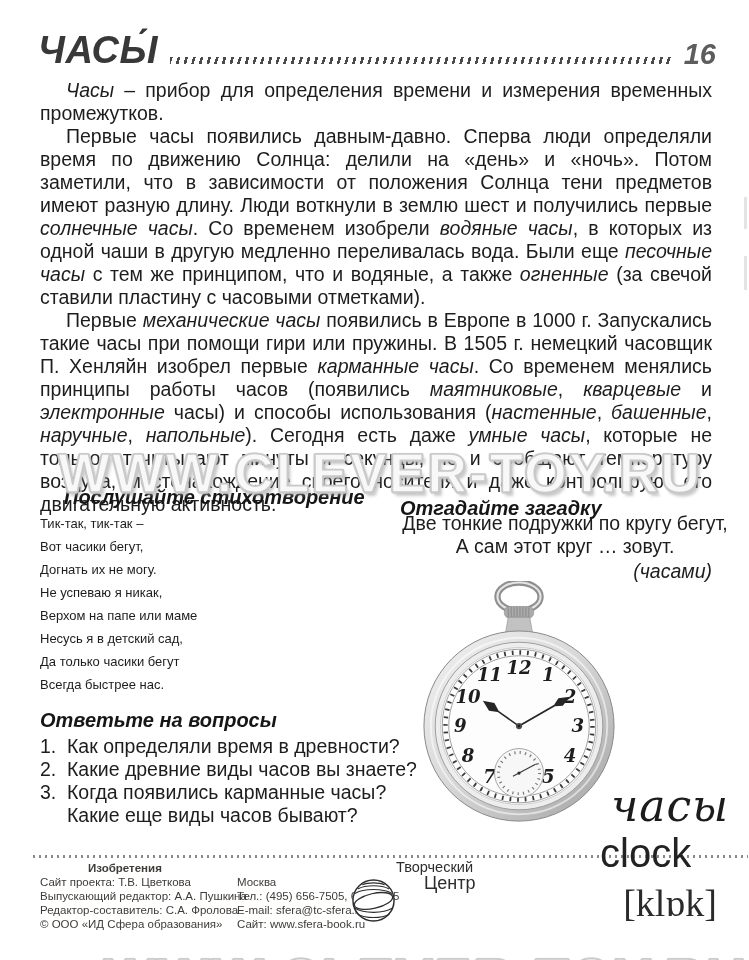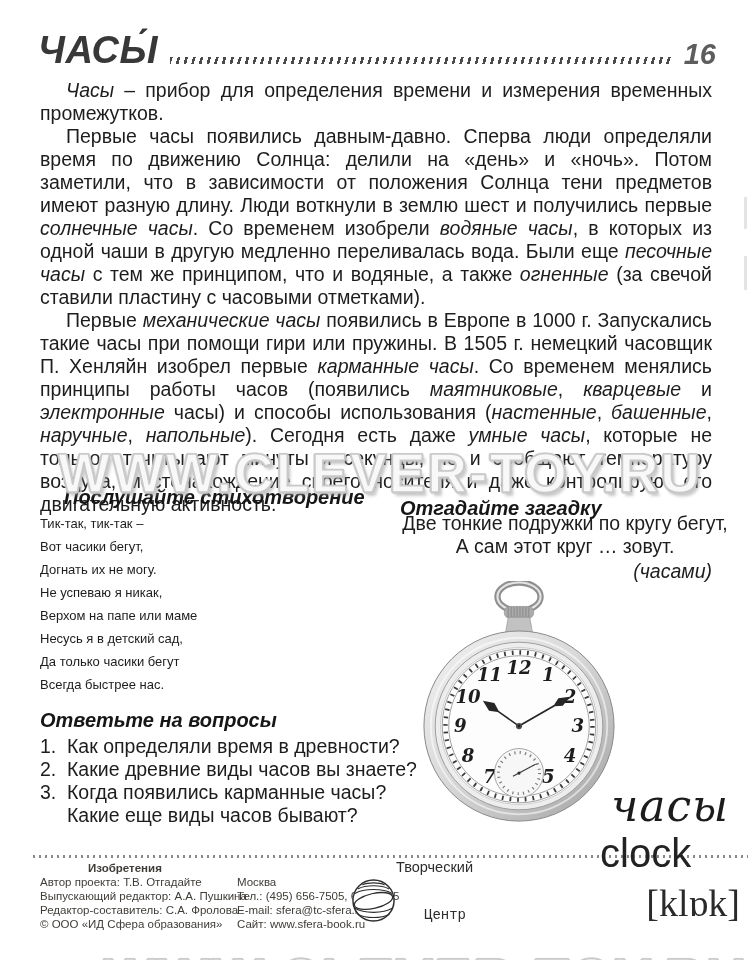--- a/index.html
+++ b/index.html
@@ -59,32 +59,32 @@
   .watch svg{display:block;width:196px;height:auto;}
   .dial-num{font-family:"DejaVu Serif",serif;font-style:italic;font-weight:bold;
             font-size:18.5px;fill:#1e1e1e;}
 
   
   .vocab-script{position:absolute;left:600px;top:780px;width:140px;text-align:center;
                 font-family:"DejaVu Serif",serif;font-style:italic;font-size:44px;
                 color:#1c1c1c;letter-spacing:1px;z-index:2;}
   .vocab-en{position:absolute;left:600px;top:831px;width:140px;
             font-size:40px;color:#222;z-index:2;}
-  .vocab-ipa{position:absolute;left:600px;top:881px;width:140px;text-align:right;
+  .vocab-ipa{position:absolute;left:600px;top:881px;width:140px;text-align:center;
              font-family:"Liberation Serif",serif;font-size:38px;color:#2a2a2a;z-index:2;}
 
   
   .footer-dots{position:absolute;left:33px;top:855px;width:715px;height:3px;
                background:repeating-linear-gradient(90deg,#8a8a8a 0 1.8px,transparent 1.8px 6px);}
   .footer-col{position:absolute;font-size:11.5px;line-height:14px;color:#3f3c38;}
   .col-credits{left:40px;top:861px;}
   .col-contacts{left:237px;top:875px;}
   .footer-series{font-weight:bold;padding-left:48px;}
   .logo-line1{position:absolute;left:396px;top:859px;font-size:14.5px;color:#2d2d2d;}
-  .logo-line2{position:absolute;left:424px;top:907px;font-size:14px;color:#2d2d2d;font-family:Liberation Mono, monospace;}
+  .logo-line2{position:absolute;left:424px;top:873px;font-size:18px;color:#2d2d2d;}
   .logo-mark{position:absolute;left:351px;top:878px;width:45px;height:45px;}
   .logo-sphere-text{font-size:9px;font-style:italic;fill:#2d2d2d;letter-spacing:.5px;}
 
   
   .artifact{position:absolute;background:#e4e4e4;}
   .a1{left:744px;top:197px;width:3px;height:32px;}
   .a2{left:744px;top:256px;width:3px;height:34px;}
 </style>
 </head>
 <body>
@@ -213,21 +213,21 @@
   </div>
 
   <div class="vocab-script">часы</div>
   <div class="vocab-en">clock</div>
   <div class="vocab-ipa">[klɒk]</div>
 
   <div class="footer-dots"></div>
   <div class="footer-col col-credits">
     <div class="footer-series">Изобретения</div>
     <div>
-        <div class="footer-line">Автор проекта: Т.В. Отгадайте</div>
+        <div class="footer-line">Сайт проекта: Т.В. Цветкова</div>
         <div class="footer-line">Выпускающий редактор: А.А. Пушкина</div>
         <div class="footer-line">Редактор-составитель: С.А. Фролова</div>
         <div class="footer-line">© ООО «ИД Сфера образования»</div>
       </div>
   </div>
   <div class="footer-col col-contacts">
     <div>Москва</div>
     <div>
         <div class="footer-line">Тел.: (495) 656-7505, 656-7205</div>
         <div class="footer-line">E-mail: sfera@tc-sfera.ru</div>

